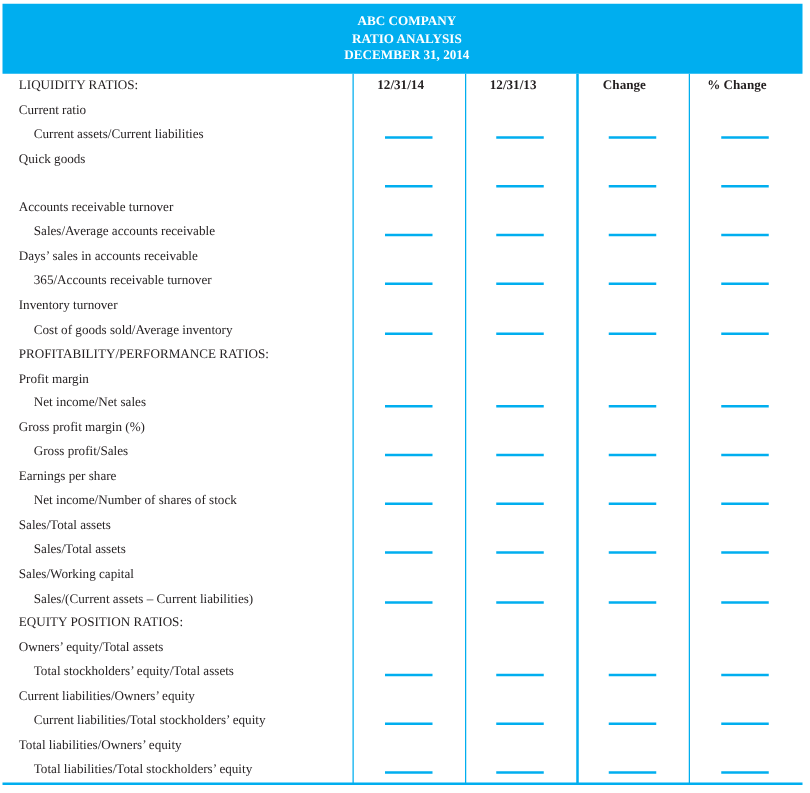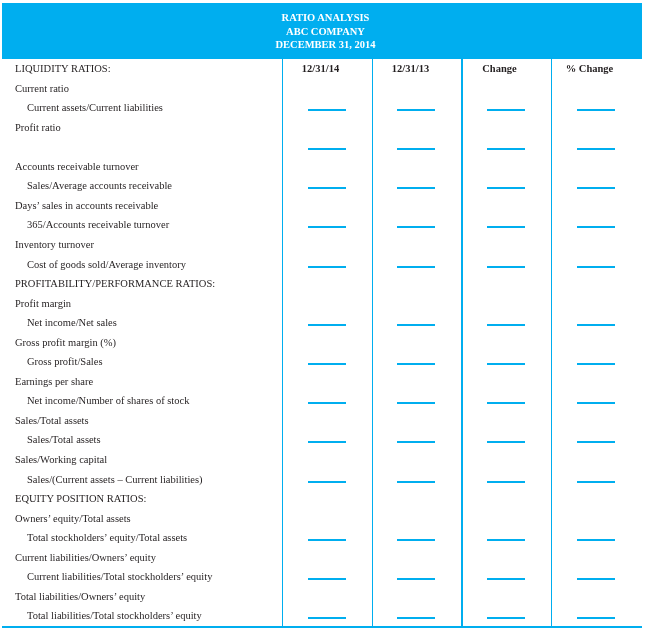--- a/index.html
+++ b/index.html
@@ -16,22 +16,22 @@
   .row { position:absolute; left:0; height:19.55px; width:640px; }
   .label { position:absolute; left:13px; top:4px; font-size:10.5px; white-space:nowrap; }
   .label.indent { left:25px; }
   .colhead { position:absolute; top:4px; font-size:10.5px; font-weight:bold; text-align:center; width:77px; }
   .blank { position:absolute; height:2px; background:#00aeef; width:38px; }
 </style>
 </head>
 <body>
 
 <div class="header">
+  <div>ABC COMPANY</div>
   <div>RATIO ANALYSIS</div>
-  <div>ABC COMPANY</div>
   <div>DECEMBER 31, 2014</div>
 </div>
 
 <div class="vline" style="left:281.5px"></div>
 <div class="vline" style="left:371.5px"></div>
 <div class="vline thick" style="left:460.5px"></div>
 <div class="vline" style="left:550.5px"></div>
 <div class="bottom-rule"></div>
 
 <div class="table" id="ratio-table">
@@ -46,21 +46,21 @@
       <span class="label">Current ratio</span>
     </div>
     <div class="row" style="top: 39.1px;">
       <span class="label indent">Current assets/Current liabilities</span>
       <span class="blank" style="left: 306px; top: 11px;"></span>
       <span class="blank" style="left: 395px; top: 11px;"></span>
       <span class="blank" style="left: 485px; top: 11px;"></span>
       <span class="blank" style="left: 575px; top: 11px;"></span>
     </div>
     <div class="row" style="top: 58.65px;">
-      <span class="label">Profit ratio</span>
+      <span class="label">Quick goods</span>
     </div>
     <div class="row" style="top: 78.2px;">
       <span class="blank" style="left: 306px; top: 11px;"></span>
       <span class="blank" style="left: 395px; top: 11px;"></span>
       <span class="blank" style="left: 485px; top: 11px;"></span>
       <span class="blank" style="left: 575px; top: 11px;"></span>
     </div>
     <div class="row" style="top: 97.75px;">
       <span class="label">Accounts receivable turnover</span>
     </div>

